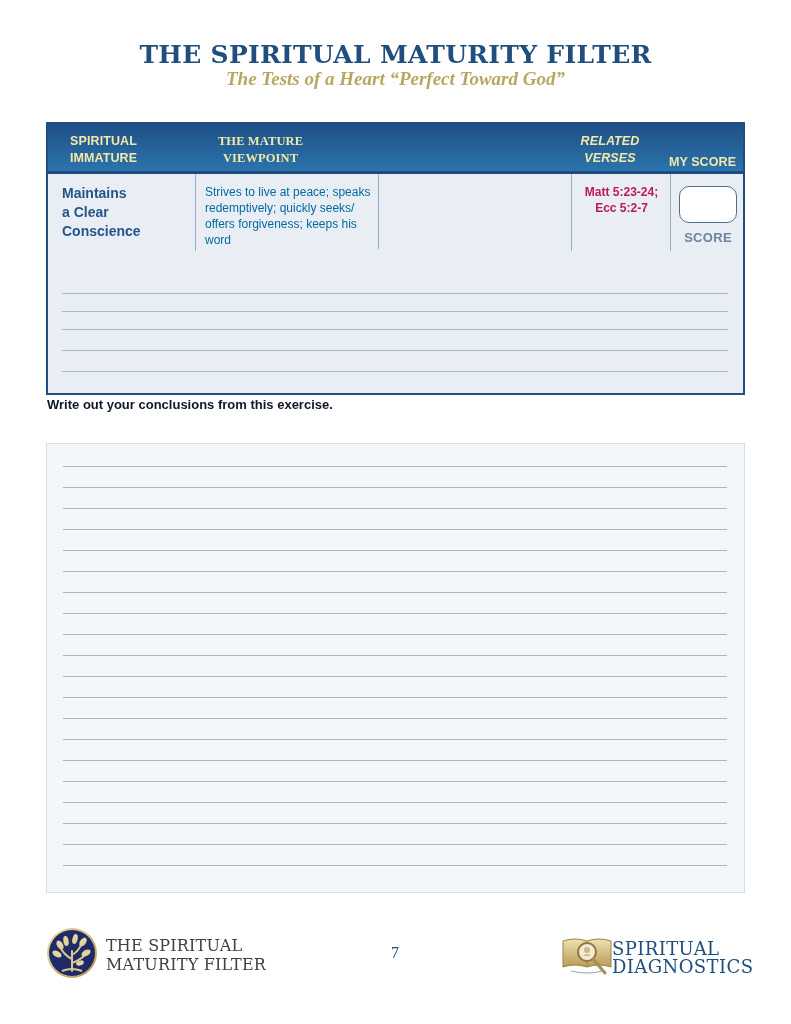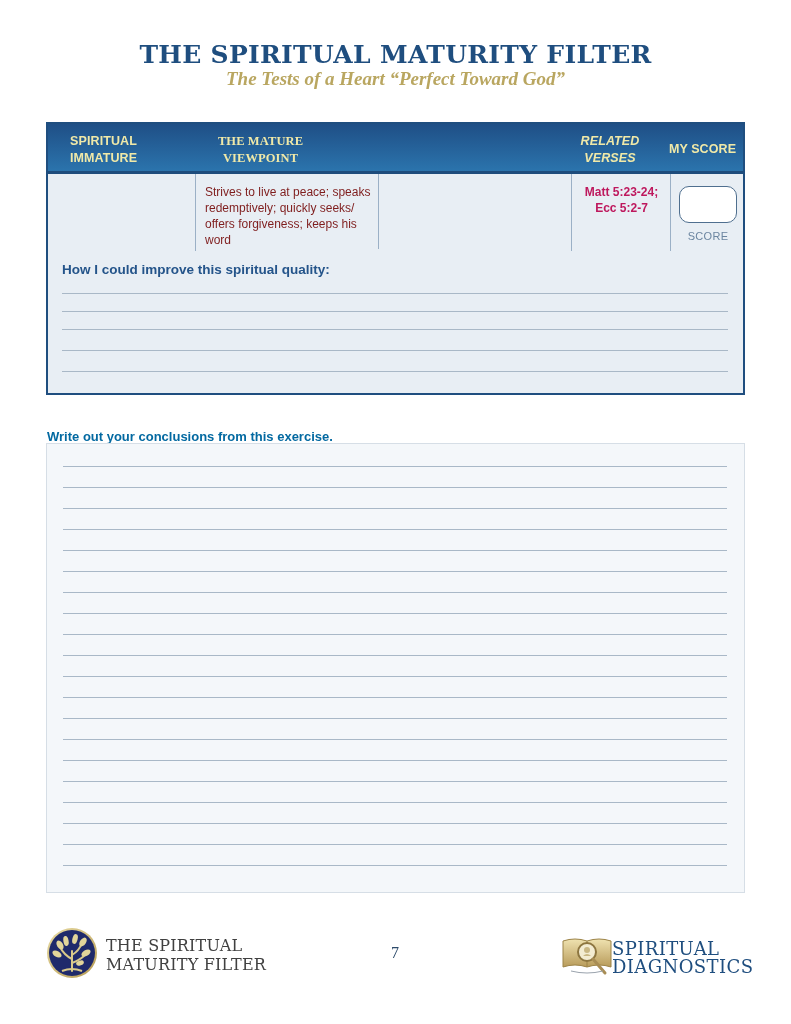--- a/index.html
+++ b/index.html
@@ -26,42 +26,42 @@
       background: linear-gradient(to bottom, #1f4f86 0%, #2b74ad 100%);
       border-bottom: 3px solid #1e4c7c;
     }
     .th {
       position: absolute; top: 9px; text-align: center;
       font-weight: bold; font-size: 12.5px; line-height: 17px; color: #f0e9a8;
       letter-spacing: 0.1px;
     }
     .th span { display: block; }
 
-    .td { position: absolute; top: 60px; font-size: 12px; line-height: 16px; color: #7f1d1d; }
+    .td { position: absolute; top: 60px; font-size: 12px; line-height: 16px; color: #0369a1; }
     .col-div { position: absolute; top: 50px; width: 1px; height: 77px; background: #9bb0c6; }
 
     .quality { left: 14px; top: 60px; font-weight: bold; font-size: 14px; line-height: 19px; color: #24548a; width: 130px; }
     .verses { text-align: center; font-weight: bold; color: #be185d; }
 
     .score-box {
       position: absolute; left: 631px; top: 62px; width: 58px; height: 37px;
       border: 1.5px solid #4f6f8f; border-radius: 10px; background: #ffffff;
     }
     .score-label {
       position: absolute; left: 631px; top: 106px; width: 58px; text-align: center;
-      font-size: 11px; font-weight: normal; color: #6b85a0; letter-spacing: 0.3px;
+      font-size: 13px; font-weight: bold; color: #6b85a0; letter-spacing: 0.3px;
     }
 
     .improve-label {
       position: absolute; left: 14px; top: 138px; font-weight: bold; font-size: 13.5px; color: #24548a;
     }
     .rule { position: absolute; height: 1px; background: #a9b8c7; }
 
     .conclusions-label {
-      position: absolute; left: 47px; top: 429px; font-weight: bold; font-size: 13px; color: #0369a1;
+      position: absolute; left: 47px; top: 397px; font-weight: bold; font-size: 13px; color: #0f172a;
     }
     .conclusions-box {
       position: absolute; left: 46px; top: 443px; width: 699px; height: 450px;
       background: #f4f7fa; border: 1.5px solid #d6dee6;
     }
 
     .footer-logo-left { position: absolute; left: 46px; top: 927px; width: 52px; height: 52px; }
     .footer-brand-left {
       position: absolute; left: 106px; top: 936px; font-family: "DejaVu Serif", serif;
       font-size: 16px; line-height: 19px; color: #404040; letter-spacing: 0.2px;
@@ -89,48 +89,52 @@
         <span>IMMATURE</span>
     </div>
     <div class="th" style="left:150px;width:125px;font-family:Liberation Serif, serif;">
       <span>THE MATURE</span>
         <span>VIEWPOINT</span>
     </div>
     <div class="th" style="left:526px;width:72px;font-style:italic;">
       <span>RELATED</span>
         <span>VERSES</span>
     </div>
-    <div class="th" style="left:612px;width:85px;top:17px;">
+    <div class="th" style="left:612px;width:85px;top:30px;">
       <span>MY SCORE</span>
     </div>
   </div>
 
   <div class="col-div" style="left:147px;"></div>
   <div class="col-div" style="left:330px;height:75px;"></div>
   <div class="col-div" style="left:523px;"></div>
   <div class="col-div" style="left:622px;"></div>
 
+  <div class="td quality">
+    <div>Maintains</div>
+    <div>a Clear</div>
+    <div>Conscience</div>
+  </div>
 
   <div class="td" style="left:157px;width:170px;">
     <div>Strives to live at peace; speaks</div>
     <div>redemptively; quickly seeks/</div>
     <div>offers forgiveness; keeps his</div>
     <div>word</div>
   </div>
 
 
   <div class="td verses" style="left:526px;width:95px;">
     <div>Matt 5:23-24;</div>
     <div>Ecc 5:2-7</div>
   </div>
 
   <div class="score-box"></div>
   <div class="score-label">SCORE</div>
 
-  <div class="improve-label">How I could improve this spiritual quality:</div>
 
   <div class="rule" style="left:14px;width:666px;top:169px;"></div>
   <div class="rule" style="left:14px;width:666px;top:187px;"></div>
   <div class="rule" style="left:14px;width:666px;top:205px;"></div>
   <div class="rule" style="left:14px;width:666px;top:226px;"></div>
   <div class="rule" style="left:14px;width:666px;top:247px;"></div>
 </div>
 
 <div class="conclusions-label">Write out your conclusions from this exercise.</div>
 

